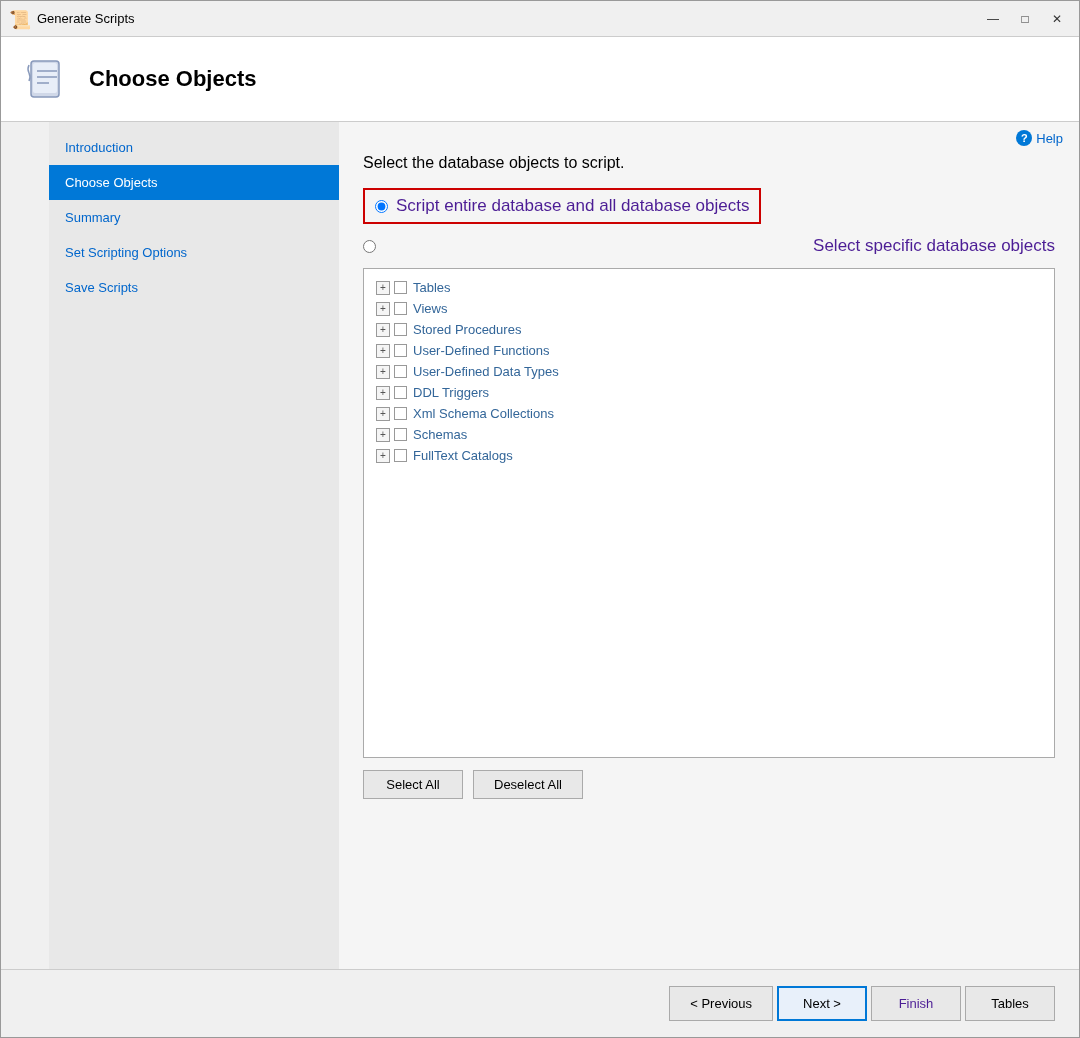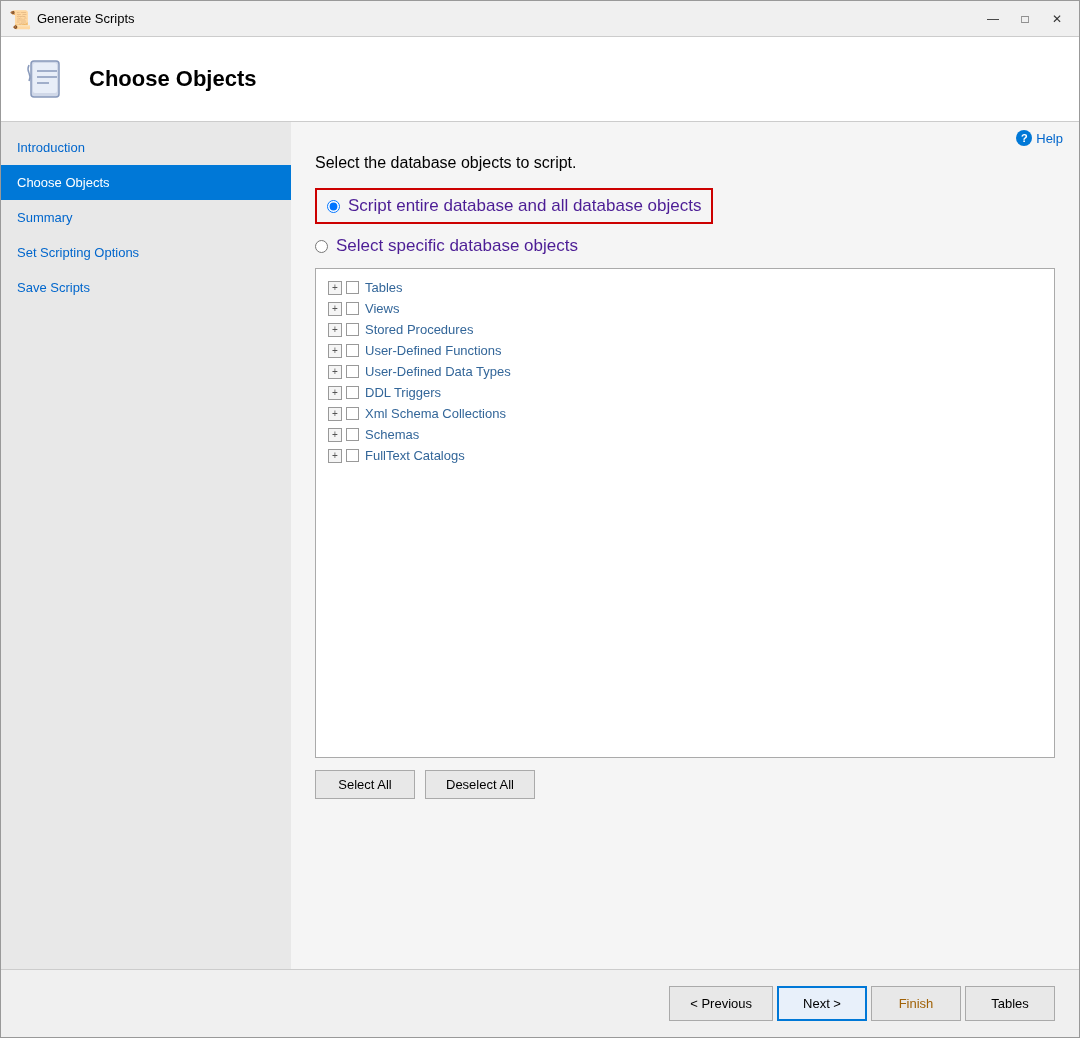--- a/index.html
+++ b/index.html
@@ -79,20 +79,21 @@
     }
     .header-title {
       font-size: 22px;
       font-weight: bold;
       color: #000;
     }
 
     .content {
       display: flex;
       flex: 1;
+      margin-left: 48px;
     }
 
     .sidebar {
       width: 290px;
       background: #e8e8e8;
       flex-shrink: 0;
       padding-top: 8px;
     }
     .sidebar-item {
       padding: 10px 16px;
@@ -149,20 +150,21 @@
       font-weight: normal;
       margin-bottom: 16px;
       color: #000;
     }
 
     .radio-option {
       display: flex;
       align-items: center;
       margin-bottom: 12px;
       cursor: pointer;
+      justify-content: space-between;
     }
     .radio-option input[type="radio"] {
       margin-right: 8px;
       cursor: pointer;
     }
     .radio-label {
       font-size: 17px;
       color: #4c1d95;
     }
 
@@ -225,21 +227,21 @@
     }
     .btn {
       padding: 6px 20px;
       font-size: 13px;
       border: 1px solid #aaa;
       background: #e8e8e8;
       cursor: pointer;
       min-width: 100px;
     }
     .btn:disabled {
-      color: #a16207;
+      color: #4c1d95;
       background: #e8e8e8;
       cursor: default;
     }
     .btn.primary {
       background: #e8f0fa;
       border: 2px solid #0078d7;
       color: #000;
     }
 
     .footer {

